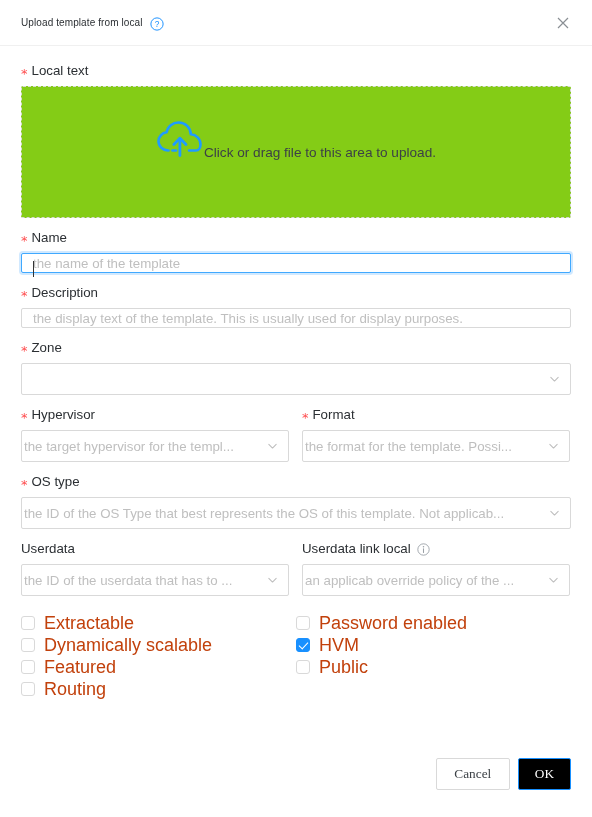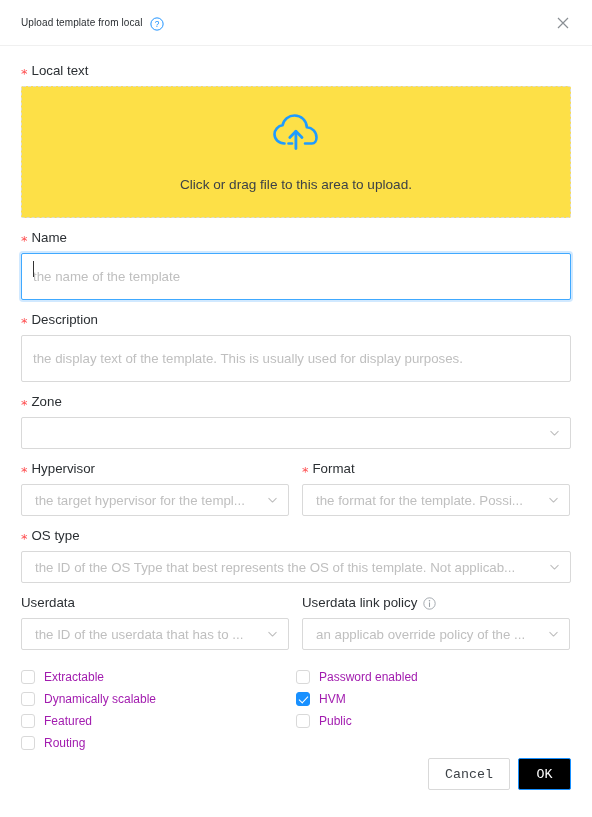--- a/index.html
+++ b/index.html
@@ -76,37 +76,37 @@
     position: relative;
     top: 0px;
     cursor: pointer;
   }
 
   
   .dropzone {
     height: 132px;
     border: 1px dashed #d9d9d9;
     border-radius: 2px;
-    background: #fde047;
-    display: flex;
-    flex-direction: column;
+    background: #84cc16;
+    display: flex;
+    flex-direction: row;
     align-items: center;
     justify-content: center;
     cursor: pointer;
   }
   .dropzone-icon { margin-bottom: 22px; }
   .dropzone-text {
     font-size: 13.6px;
     color: #3c4146;
   }
 
   
   .text-input {
     width: 100%;
-    height: 47px;
+    height: 20px;
     border: 1px solid #d9d9d9;
     border-radius: 2px;
     background: #ffffff;
     font-size: 13.3px;
     color: #2b2f33;
     padding: 4px 11px;
     outline: none;
     font-family: "Liberation Sans", sans-serif;
   }
   .text-input::placeholder { color: #bfbfbf; }
@@ -117,21 +117,21 @@
 
   
   .select {
     width: 100%;
     height: 32px;
     border: 1px solid #d9d9d9;
     border-radius: 2px;
     background: #ffffff;
     display: flex;
     align-items: center;
-    padding: 0 13px;
+    padding: 0 2px;
     cursor: pointer;
     position: relative;
     overflow: hidden;
   }
   .select-value {
     font-size: 13.3px;
     color: #bfbfbf;
     white-space: nowrap;
     overflow: hidden;
     text-overflow: ellipsis;
@@ -183,22 +183,22 @@
   .cb.checked::after {
     content: "";
     position: absolute;
     left: 4px; top: 1px;
     width: 4px; height: 8px;
     border: solid #fff;
     border-width: 0 1.6px 1.6px 0;
     transform: rotate(43deg);
   }
   .check-label {
-    font-size: 12px;
-    color: #a21caf;
+    font-size: 18px;
+    color: #c2410c;
     line-height: 1;
   }
 
   
   .modal-footer {
     position: absolute;
     left: 0; right: 0;
     bottom: 27px;
     padding: 0 21px;
     display: flex;
@@ -207,21 +207,21 @@
   }
   .btn {
     height: 32px;
     border-radius: 2px;
     font-size: 13.3px;
     padding: 0 16px;
     cursor: pointer;
     display: inline-flex;
     align-items: center;
     justify-content: center;
-    font-family: Liberation Mono, monospace;
+    font-family: Liberation Serif, serif;
   }
   .btn-cancel {
     background: #ffffff;
     border: 1px solid #d9d9d9;
     color: #3c4146;
     min-width: 74px;
   }
   .btn-ok {
     background: #000000;
     border: 1px solid #1890ff;
@@ -366,21 +366,21 @@
           <span class="select-value">the ID of the userdata that has to ...</span>
           <span class="select-arrow">
             <svg width="11" height="11" viewBox="0 0 12 12">
                 <path d="M2 4.2 L6 8.2 L10 4.2" fill="none" stroke="#bfbfbf" stroke-width="1.2" stroke-linecap="round" stroke-linejoin="round"></path>
               </svg>
           </span>
         </div>
       </div>
       <div class="col field">
         <div class="label">
-          <span>Userdata link policy</span>
+          <span>Userdata link local</span>
           <span class="label-info">
             <svg width="13" height="13" viewBox="0 0 16 16">
               <circle cx="8" cy="8" r="7" fill="none" stroke="#9aa0a6" stroke-width="1.1"></circle>
               <circle cx="8" cy="4.6" r="0.95" fill="#9aa0a6"></circle>
               <path d="M8 7 L8 11.8" stroke="#9aa0a6" stroke-width="1.3" stroke-linecap="round"></path>
             </svg>
           </span>
         </div>
         <div class="select">
           <span class="select-value">an applicab override policy of the ...</span>

